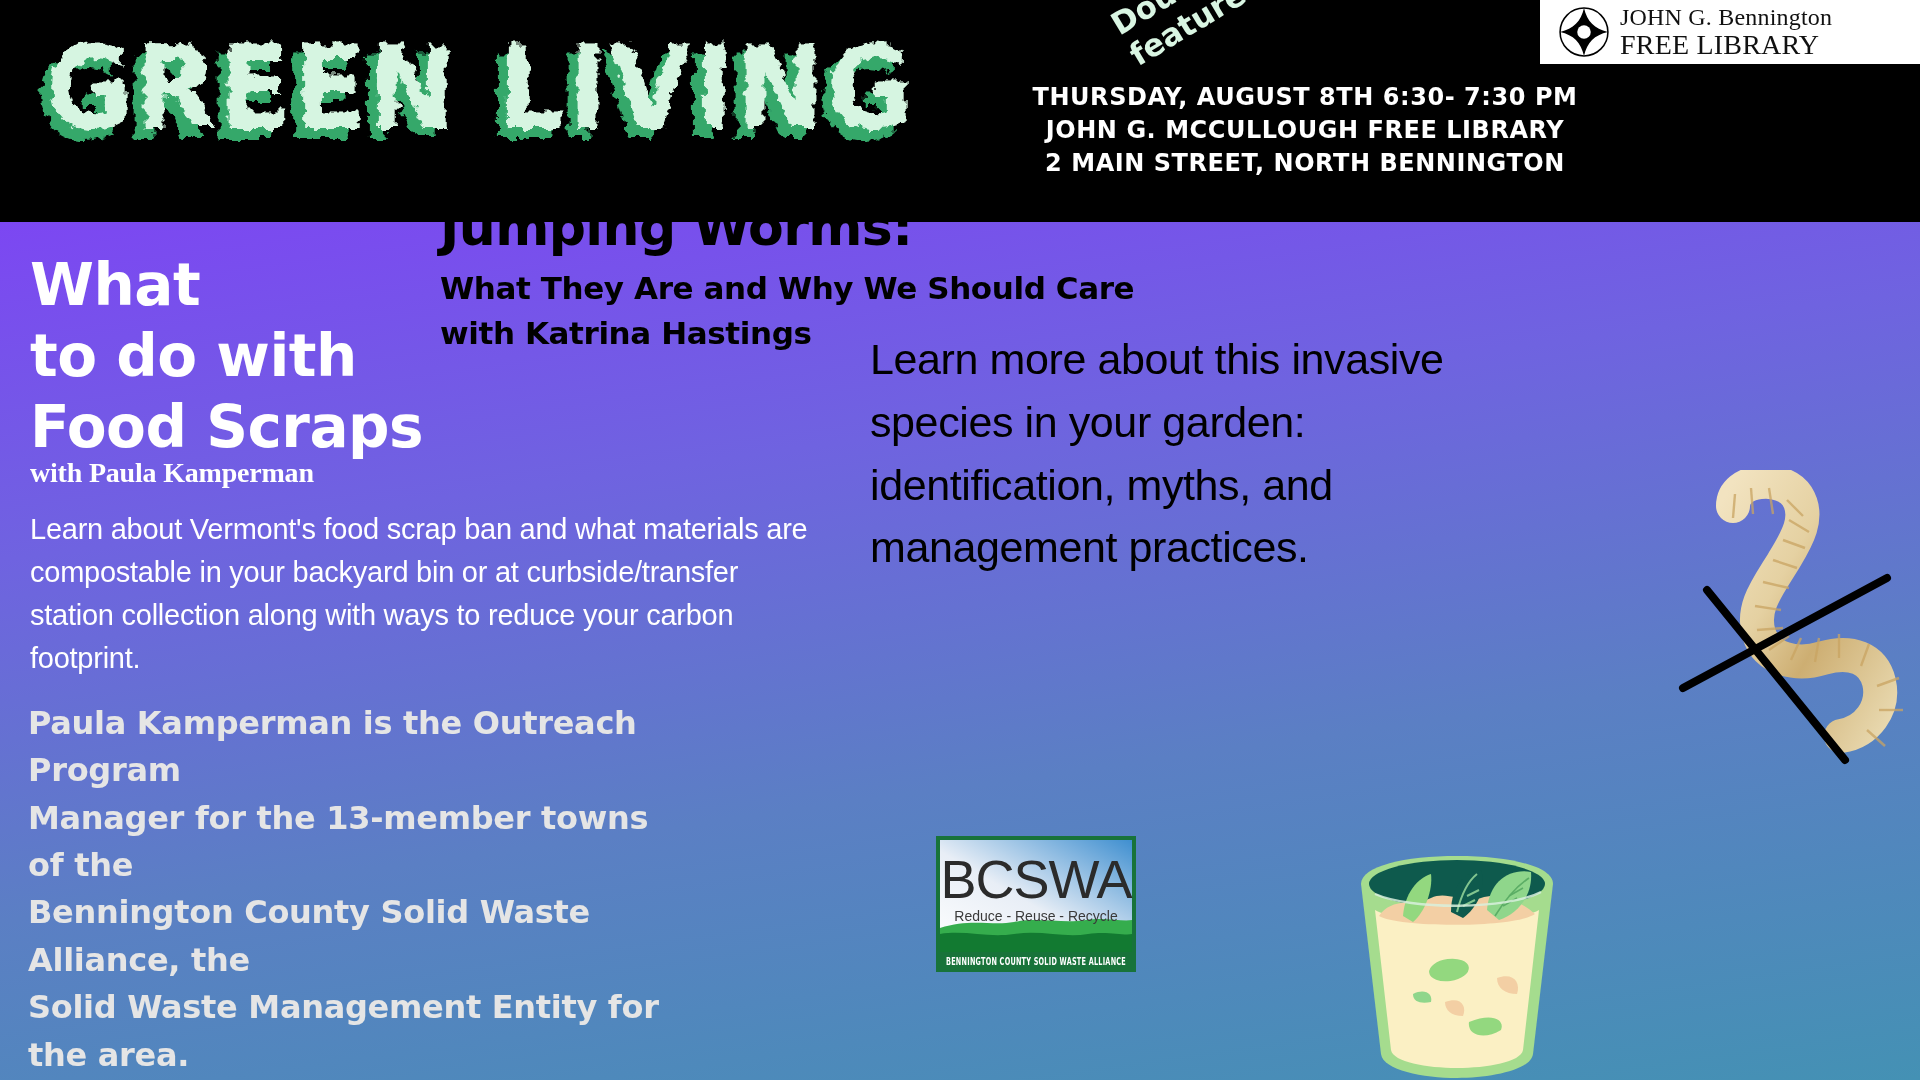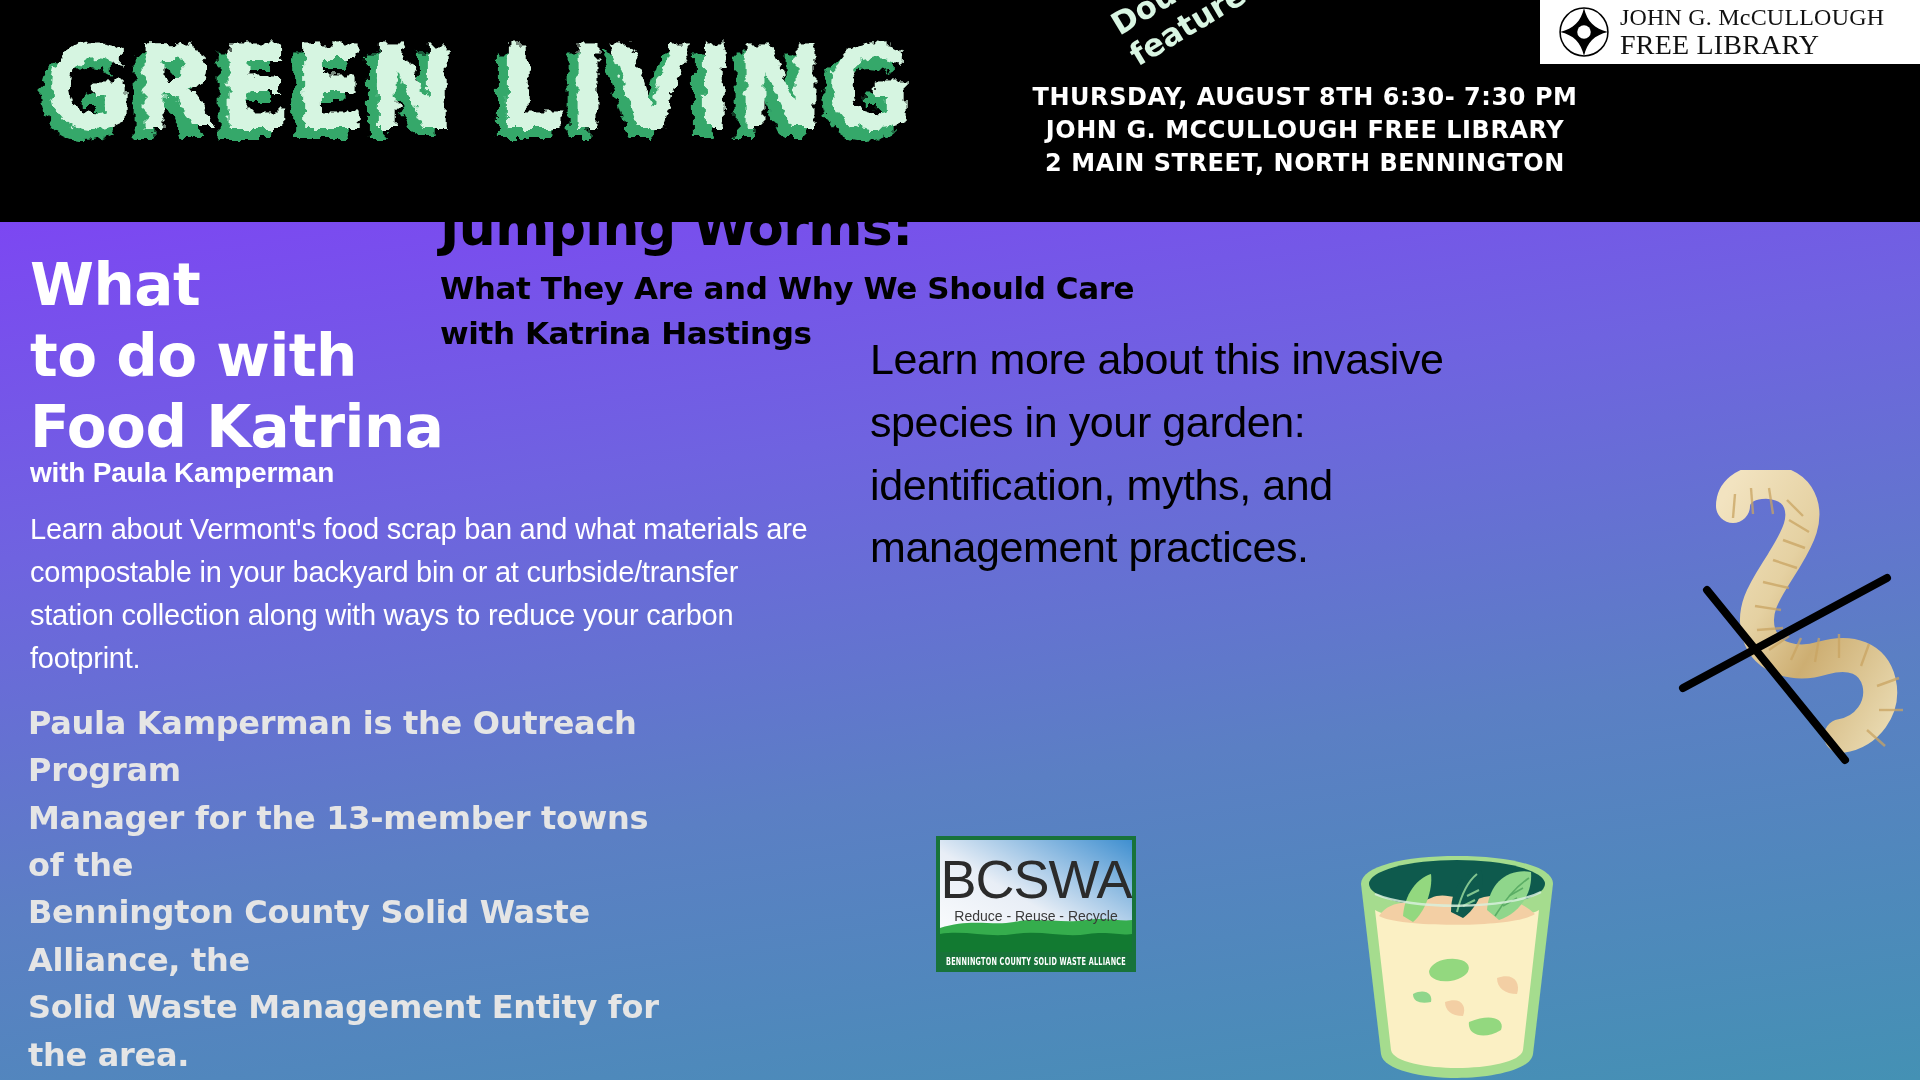--- a/index.html
+++ b/index.html
@@ -55,21 +55,21 @@
   
   .left-title {
     position:absolute; left:30px; top:250px; width:420px;
     color:#fff; font-size:58px; font-weight:700; line-height:1.22;
     font-family:"DejaVu Sans", sans-serif; white-space:pre-line;
     letter-spacing:-0.5px;
   }
   .left-presenter {
     position:absolute; left:30px; top:456px; width:480px;
     color:#fff; font-size:28px; font-weight:700; line-height:1.2;
-    font-family:Liberation Sans, sans-serif; letter-spacing:-0.2px;
+    font-family:Liberation Serif, serif; letter-spacing:-0.2px;
   }
   .left-body {
     position:absolute; left:30px; top:508px; width:780px;
     color:#ffffff; font-size:29px; font-weight:400; line-height:1.48;
     font-family:"Liberation Sans", sans-serif; letter-spacing:-0.25px;
   }
   .left-bio {
     position:absolute; left:28px; top:700px; width:640px;
     color:#e5e5e5; font-size:32px; font-weight:700; line-height:1.48;
     font-family:"DejaVu Sans", sans-serif; letter-spacing:-0.3px;
@@ -130,34 +130,34 @@
   <div class="double-feature">Double
 feature!</div>
 
   <div class="logo-box">
     <svg class="logo-mark" viewBox="0 0 100 100">
       <circle cx="50" cy="50" r="46" fill="#fff" stroke="#000" stroke-width="3"></circle>
       <path d="M50 4 C56 30 70 44 96 50 C70 56 56 70 50 96 C44 70 30 56 4 50 C30 44 44 30 50 4 Z" fill="#000"></path>
       <circle cx="50" cy="50" r="13" fill="#fff"></circle>
     </svg>
     <div class="logo-text">
-      <div class="logo-line1">JOHN G. McCULLOUGH</div>
+      <div class="logo-line1">JOHN G. Bennington</div>
       <div class="logo-line2">FREE LIBRARY</div>
     </div>
   </div>
 
   <div class="event-details">
     <div>THURSDAY, AUGUST 8TH 6:30- 7:30 PM</div>
     <div>JOHN G. MCCULLOUGH FREE LIBRARY</div>
     <div>2 MAIN STREET, NORTH BENNINGTON</div>
   </div>
 
   <div class="left-title">What
 to do with
-Food Katrina</div>
+Food Scraps</div>
   <div class="left-presenter">with Paula Kamperman</div>
   <div class="left-body">Learn about Vermont's food scrap ban and what materials are compostable in your backyard bin or at curbside/transfer station collection along with ways to reduce your carbon footprint.</div>
   <div class="left-bio">Paula Kamperman is the Outreach Program
 Manager for the 13-member towns of the
 Bennington County Solid Waste Alliance, the
 Solid Waste Management Entity for the area.</div>
 
   <div class="right-title">Jumping Worms:</div>
   <div class="right-sub">What They Are and Why We Should Care
 with Katrina Hastings</div>

